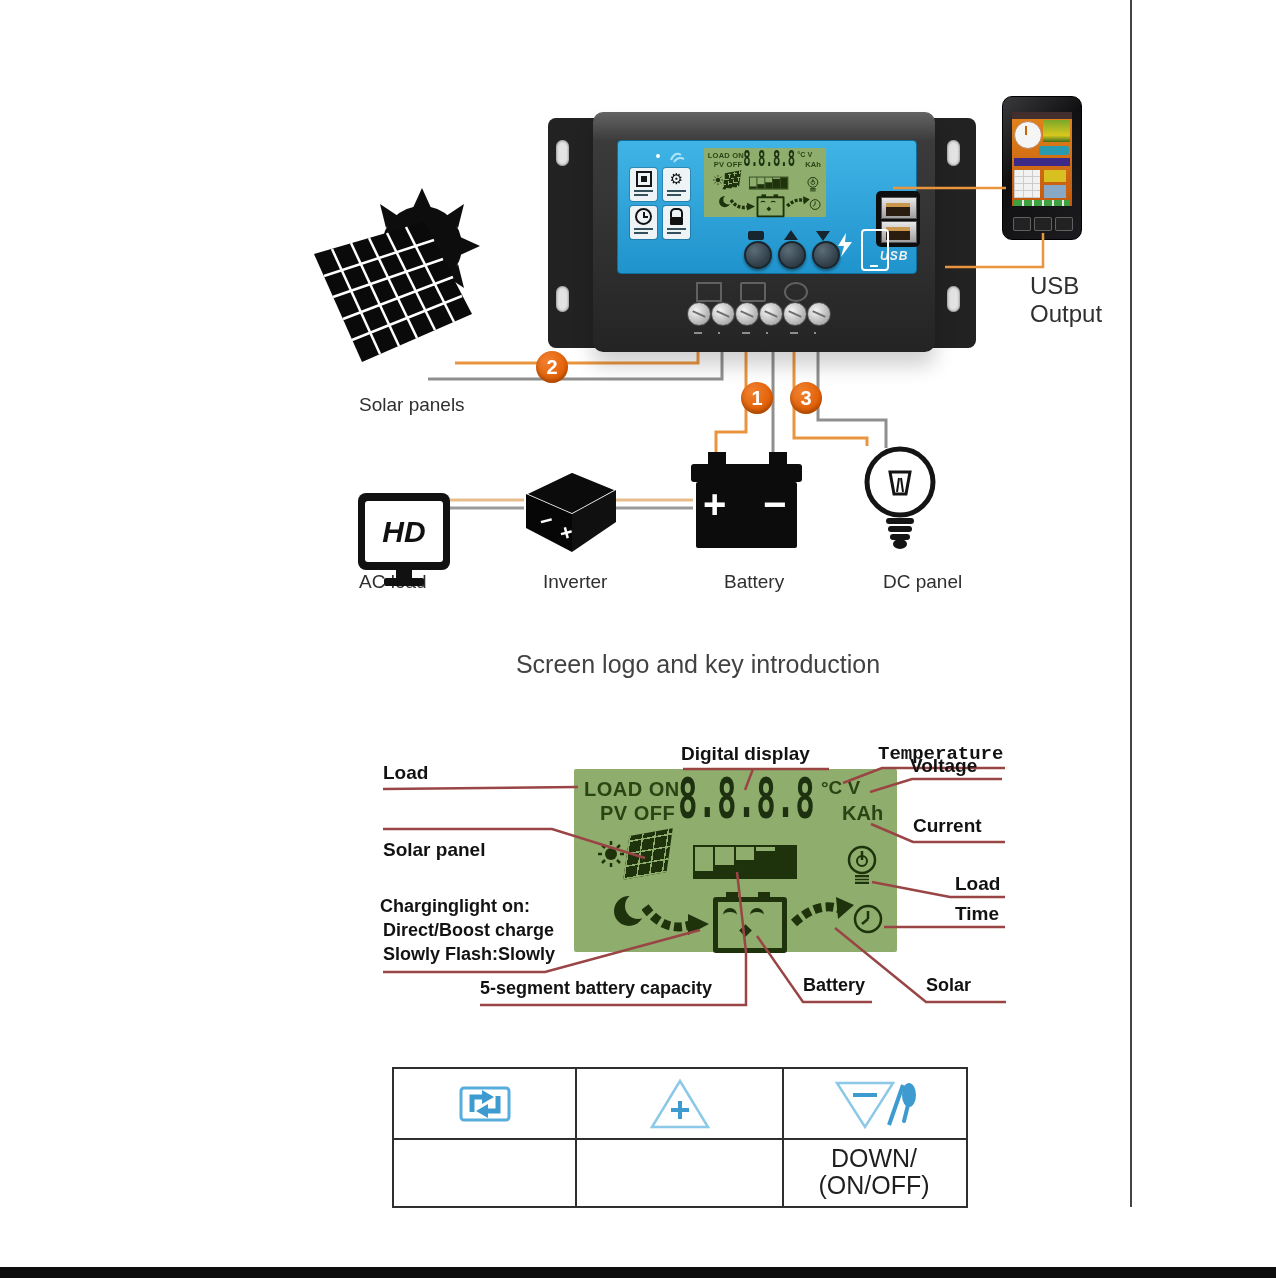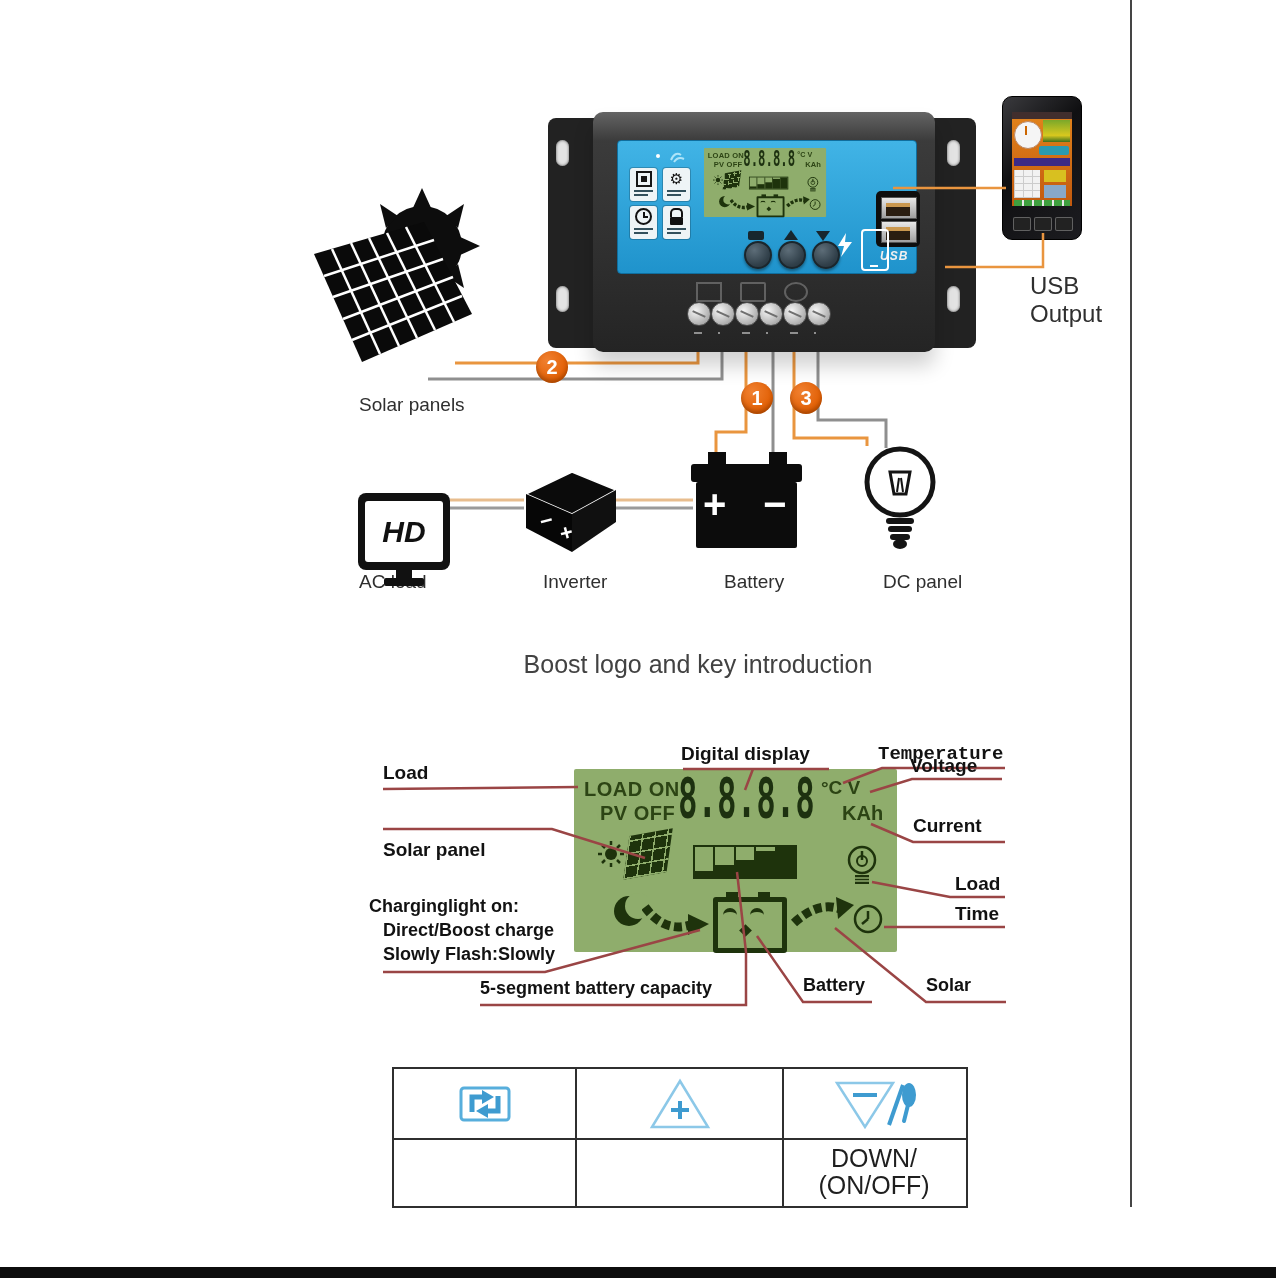--- a/index.html
+++ b/index.html
@@ -376,21 +376,21 @@
     <rect x="26" y="76" width="28" height="6" rx="3" fill="#141414"></rect>
     <rect x="28" y="84" width="24" height="6" rx="3" fill="#141414"></rect>
     <rect x="30" y="92" width="20" height="6" rx="3" fill="#141414"></rect>
     <ellipse cx="40" cy="102" rx="7" ry="5" fill="#141414"></ellipse>
   </svg>
   <div class="abs cap" style="left:359px;top:571px;">AC load</div>
   <div class="abs cap" style="left:543px;top:571px;">Inverter</div>
   <div class="abs cap" style="left:724px;top:571px;">Battery</div>
   <div class="abs cap" style="left:883px;top:571px;">DC panel</div>
 
-  <div class="abs title" style="left:398px;top:650px;width:600px;">Boost logo and key introduction</div>
+  <div class="abs title" style="left:398px;top:650px;width:600px;">Screen logo and key introduction</div>
 
   <div class="lcd abs" style="left:574px;top:769px;z-index:2;">
     <div class="t lcd-loadon">LOAD ON</div>
     <div class="t lcd-pvoff">PV OFF</div>
     <div class="abs lcd-digits">8.8.8.8</div>
     <div class="t lcd-cv">°C V</div>
     <div class="t lcd-kah">KAh</div>
     <svg class="abs" style="left:20px;top:70px;" width="36" height="34" viewBox="0 0 36 34">
       <circle cx="17" cy="15" r="6" fill="#1e330c"></circle>
       <g stroke="#1e330c" stroke-width="2.5">
@@ -478,21 +478,21 @@
   </svg>
 
   <div class="abs callout" style="left:681px;top:743px;">Digital display</div>
   <div class="abs callout" style="left:878px;top:743px;font-family:Liberation Mono, monospace;">Temperature</div>
   <div class="abs callout" style="left:383px;top:762px;">Load</div>
   <div class="abs callout" style="left:910px;top:755px;">Voltage</div>
   <div class="abs callout" style="left:383px;top:802px;margin-top:37px;">Solar panel</div>
   <div class="abs callout" style="left:913px;top:815px;">Current</div>
   <div class="abs callout" style="left:955px;top:873px;">Load</div>
   <div class="abs callout" style="left:955px;top:903px;">Time</div>
-  <div class="abs callout sm" style="left:369px;top:896px;">Charginglight on:</div>
+  <div class="abs callout sm" style="left:380px;top:896px;">Charginglight on:</div>
   <div class="abs callout sm" style="left:383px;top:920px;">Direct/Boost charge</div>
   <div class="abs callout sm" style="left:383px;top:944px;">Slowly Flash:Slowly</div>
   <div class="abs callout sm" style="left:480px;top:978px;">5-segment battery capacity</div>
   <div class="abs callout sm" style="left:803px;top:975px;">Battery</div>
   <div class="abs callout sm" style="left:926px;top:975px;">Solar</div>
 
   <div class="abs ktable">
     <div class="vline" style="left:181px;"></div>
     <div class="vline" style="left:388px;"></div>
     <div class="hline"></div>

